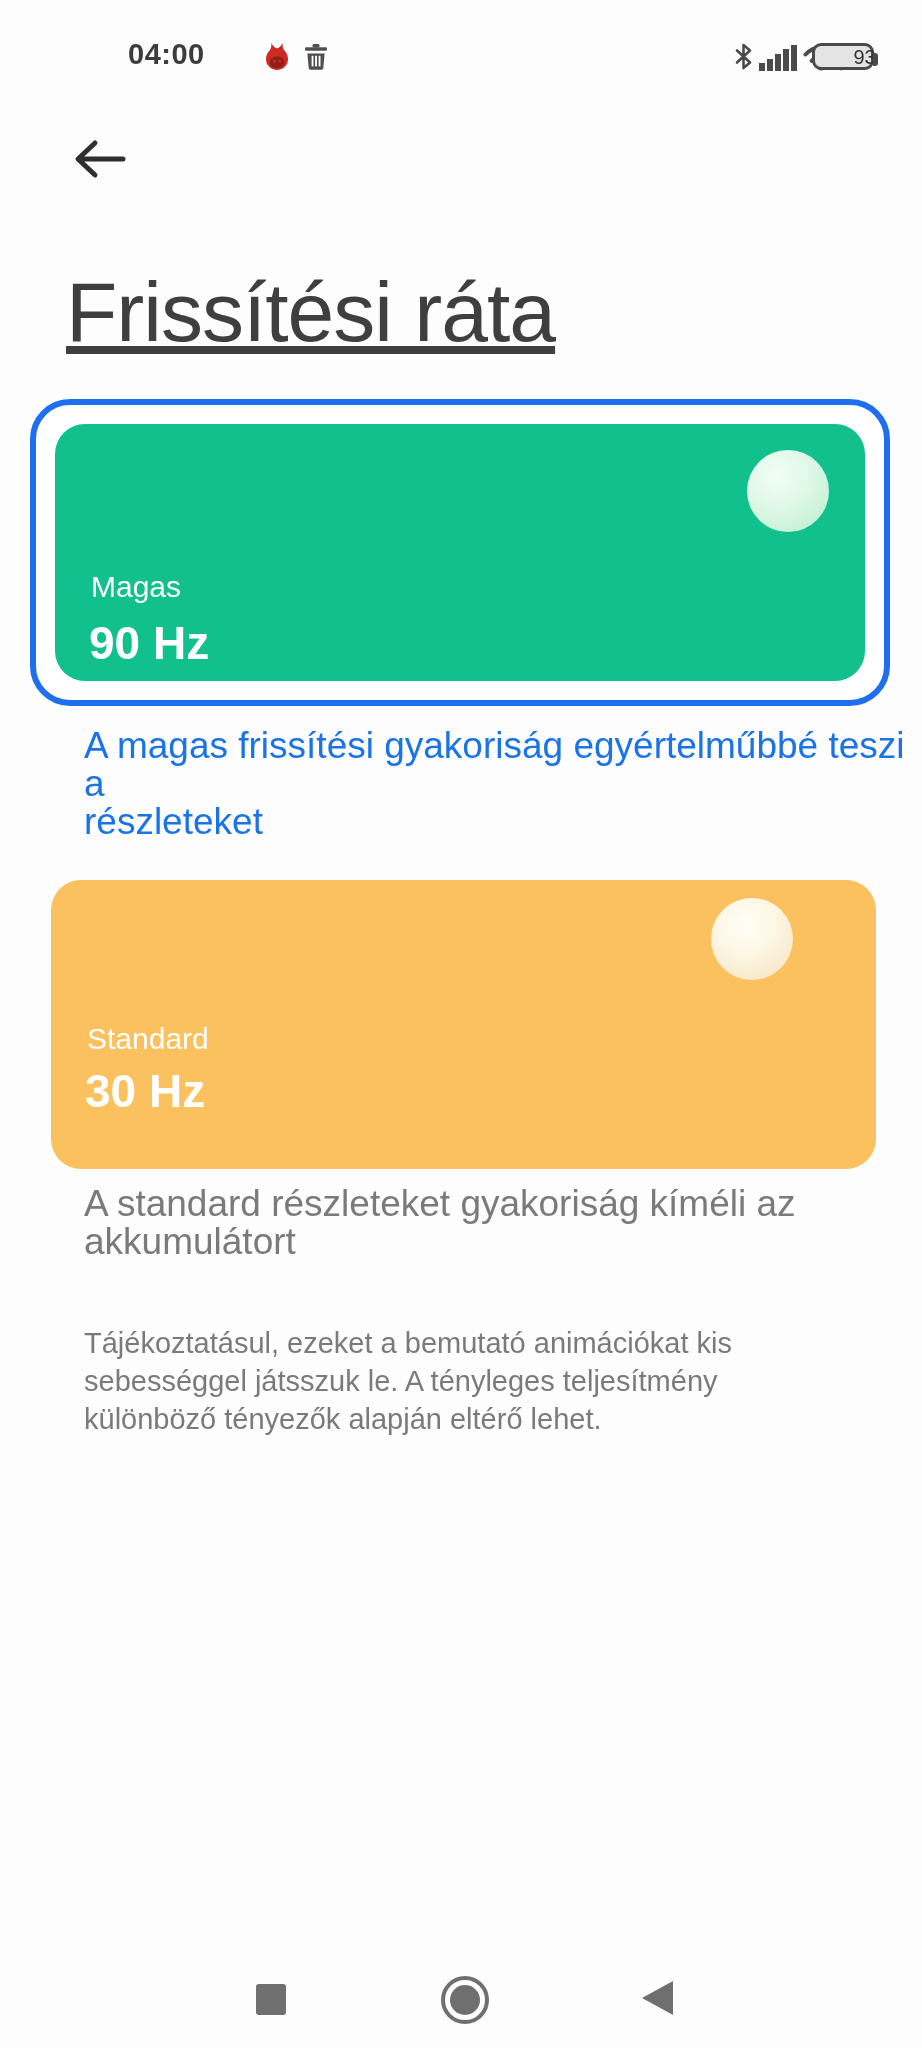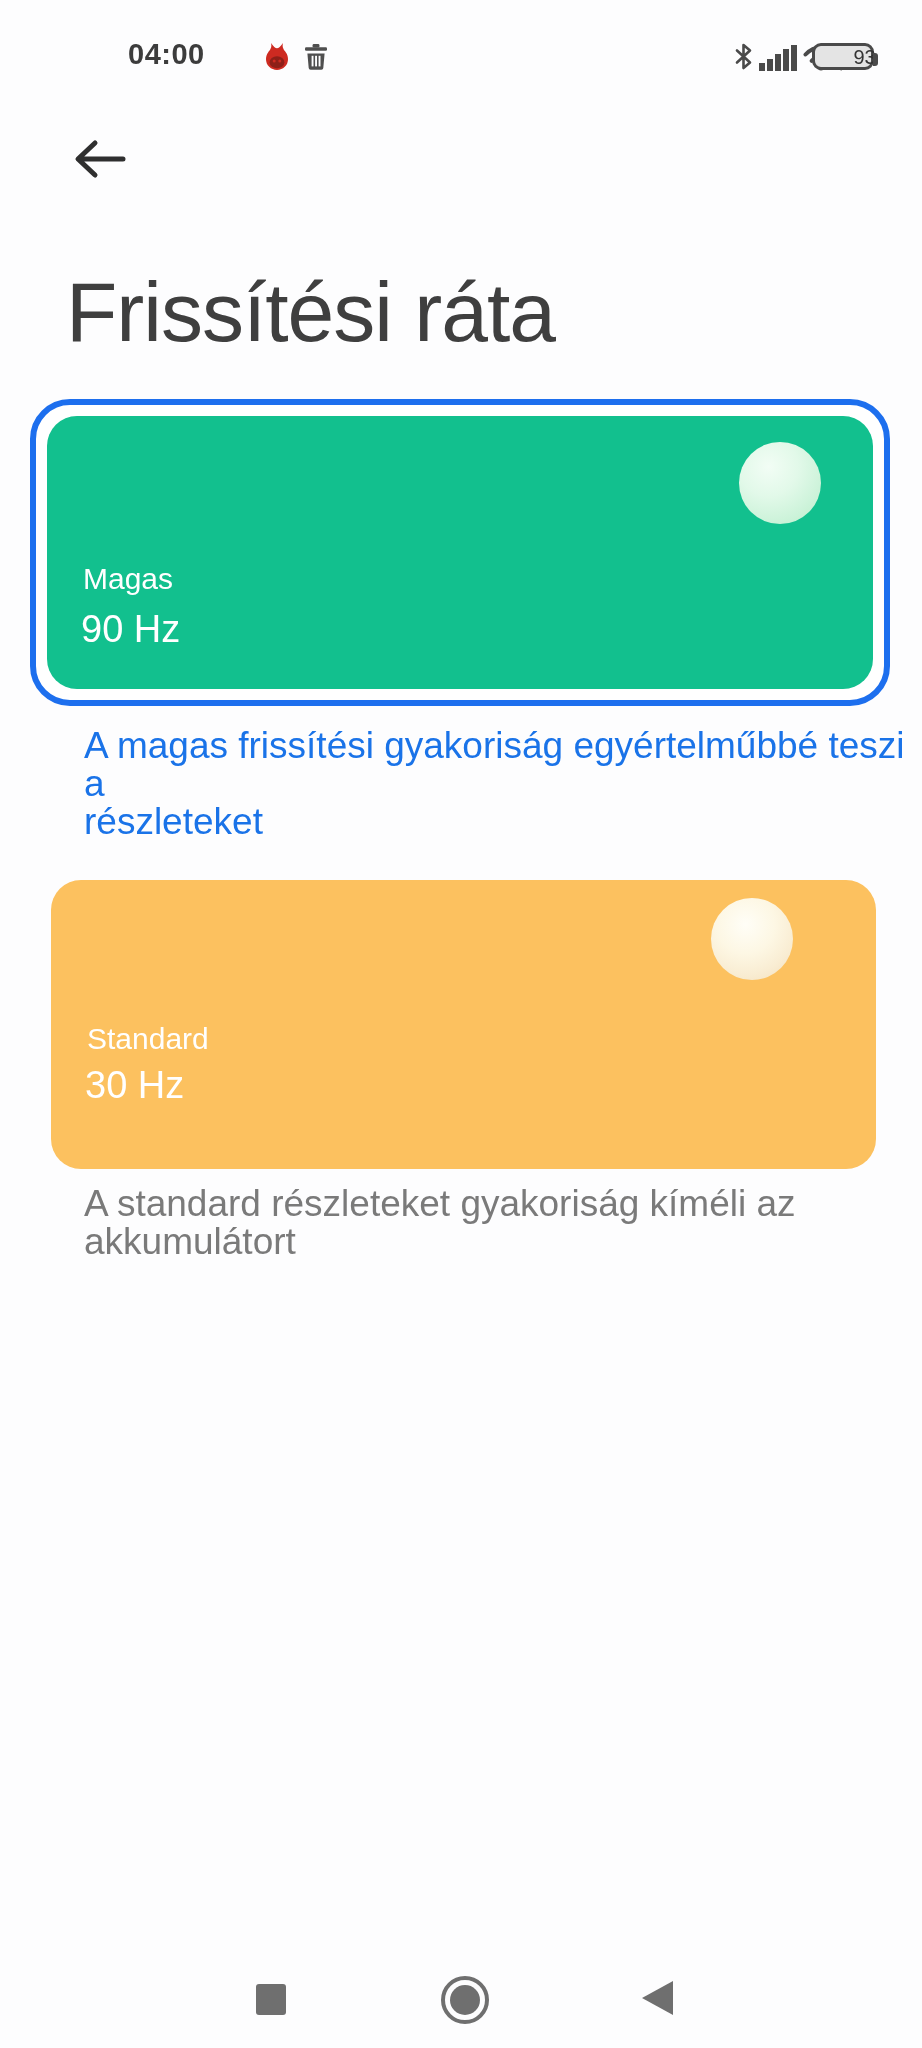--- a/index.html
+++ b/index.html
@@ -19,34 +19,34 @@
   .trash{left:261px;top:44px;}
   .bt{left:692px;top:43px;}
   .signal{left:716px;top:45px;}
   .wifi{left:760px;top:44px;}
   .battery{left:812px;top:43px;width:62px;height:27px;border:3px solid var(--status-icon);border-radius:9px;background:#e4e4e4;display:flex;align-items:center;justify-content:center;}
   .battery .pct{font-size:20px;color:#333;line-height:1;}
   .battery .nub{position:absolute;right:-7px;top:7px;width:5px;height:13px;background:var(--status-icon);border-radius:0 3px 3px 0;}
 
   
   .back-btn{position:absolute;left:64px;top:132px;width:72px;height:56px;background:none;border:none;cursor:pointer;display:flex;align-items:center;justify-content:center;}
-  .page-title{position:absolute;left:66px;top:264px;font-size:84px;font-weight:400;color:var(--title-text);letter-spacing:-1px;}
+  .page-title{position:absolute;left:66px;top:264px;font-size:84px;font-weight:400;color:var(--title-text);letter-spacing:-1px;text-decoration:underline;}
 
   
-  .option-outline{position:absolute;left:30px;top:399px;width:860px;height:307px;border:6px solid var(--selection-blue);border-radius:40px;padding:11px;background:#fff;cursor:pointer;}
+  .option-outline{position:absolute;left:30px;top:399px;width:860px;height:307px;border:6px solid var(--selection-blue);border-radius:40px;padding:19px;background:#fff;cursor:pointer;}
   .card{position:relative;width:100%;height:100%;border-radius:30px;}
   .card-high{background:var(--high-card);}
   .card-standard{position:absolute;left:51px;top:880px;width:825px;height:289px;border-radius:30px;background:var(--standard-card);cursor:pointer;}
   .ball{position:absolute;border-radius:50%;}
   .ball-high{left:692px;top:26px;width:82px;height:82px;
     background:radial-gradient(circle at 36% 30%, #f2fdf5 0%, #e2f9e9 38%, #cdf3da 70%, #baedca 100%);}
   .ball-standard{left:660px;top:18px;width:82px;height:82px;
     background:radial-gradient(circle at 42% 32%, #fffef7 0%, #fdf7e4 40%, #f9edd3 68%, #f2deb9 100%);}
   .card-label{position:absolute;left:36px;font-size:30px;color:var(--card-text);font-weight:400;}
-  .card-rate{position:absolute;left:34px;font-size:38px;color:var(--card-text);font-weight:400;}
+  .card-rate{position:absolute;left:34px;font-size:46px;color:var(--card-text);font-weight:700;}
   .card-high .card-label{top:146px;}
   .card-high .card-rate{top:192px;}
   .card-standard .card-label{top:142px;}
   .card-standard .card-rate{top:184px;}
 
   
   .desc{position:absolute;left:84px;font-size:37px;line-height:38px;}
   .desc-high{top:727px;color:var(--link-blue);}
   .desc-standard{top:1185px;color:var(--body-gray);}
   .disclaimer{position:absolute;left:84px;top:1324px;font-size:29px;line-height:38px;color:var(--body-gray);}
@@ -141,20 +141,25 @@
   </div>
 
   <div class="card card-standard">
     <div class="ball ball-standard"></div>
     <div class="card-label">Standard</div>
     <div class="card-rate">30 Hz</div>
   </div>
 
   <div class="desc desc-standard">A standard részleteket gyakoriság kíméli az akkumulátort</div>
 
+  <div class="disclaimer">
+    <div>Tájékoztatásul, ezeket a bemutató animációkat kis</div>
+    <div>sebességgel játsszuk le. A tényleges teljesítmény</div>
+    <div>különböző tényezők alapján eltérő lehet.</div>
+  </div>
 
   <button class="nav-btn nav-recents">
     <span class="sq"></span>
   </button>
   <button class="nav-btn nav-home">
     <span class="dot"></span>
   </button>
   <button class="nav-btn nav-back">
     <span>
       <svg width="31" height="34" viewBox="0 0 31 34">

